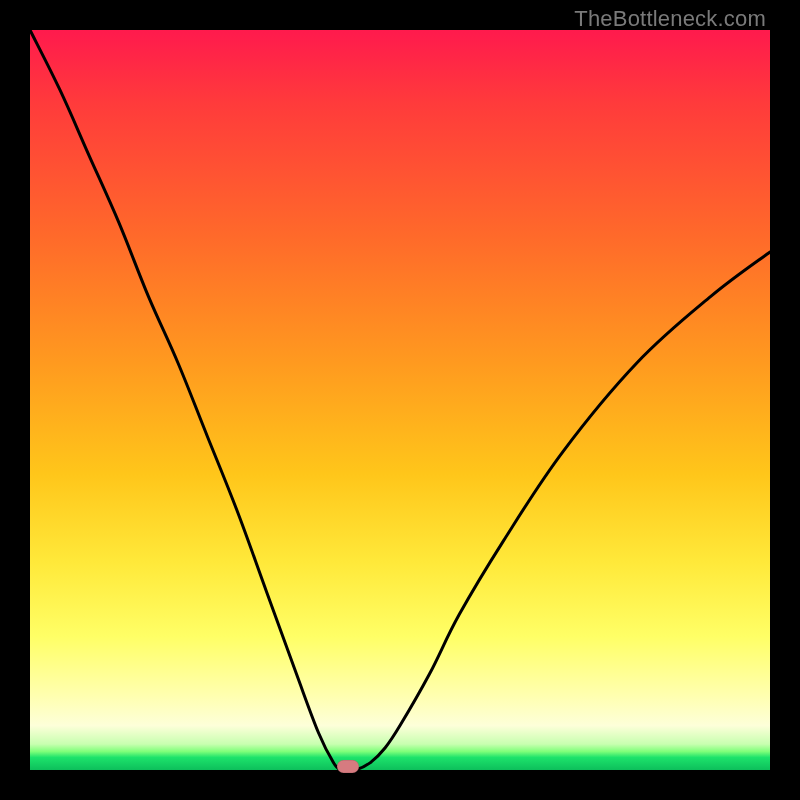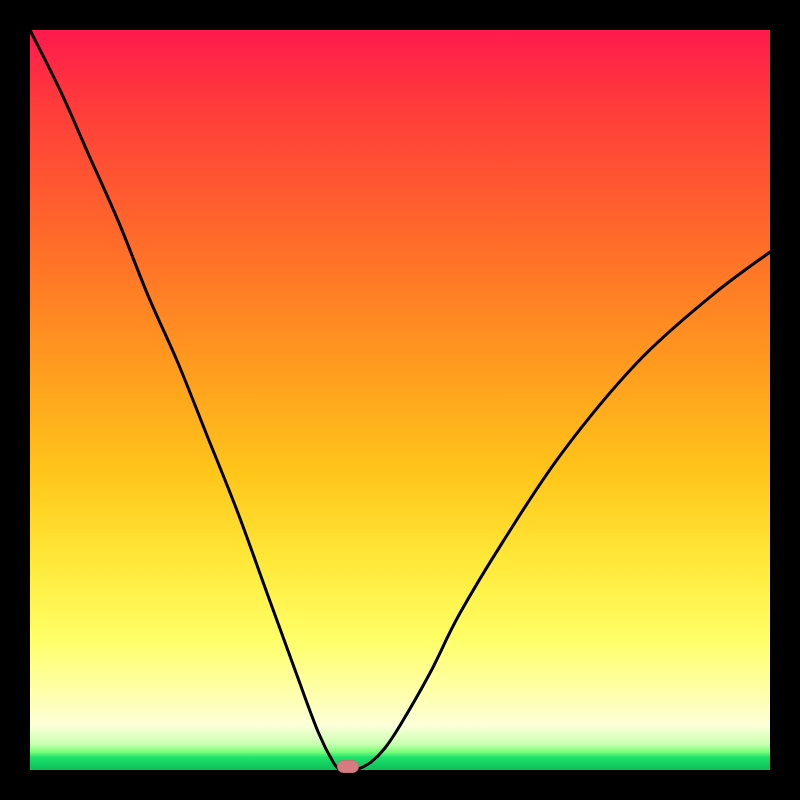--- a/index.html
+++ b/index.html
@@ -74,20 +74,21 @@
     border-radius: 7px;
     background: #d67b80;
     box-shadow: 0 0 0 0.5px rgba(0,0,0,0.15) inset;
   }
 </style>
 </head>
 <body>
 
 <div class="outer">
 
+  <div class="watermark">TheBottleneck.com</div>
 
   <div class="plot-area">
 
     <svg class="curve" viewBox="0 0 740 740" preserveAspectRatio="none">
       <path class="curve-path" d="M 0.0 0.0 C 5.3 10.7, 18.9 36.6, 29.6 59.2 C 40.3 81.8, 48.5 101.8, 59.2 125.8 C 69.9 149.8, 78.1 167.1, 88.8 192.4 C 99.5 217.7, 107.7 241.1, 118.4 266.4 C 129.1 291.7, 137.3 307.7, 148.0 333.0 C 158.7 358.3, 166.9 380.4, 177.6 407.0 C 188.3 433.6, 196.5 453.0, 207.2 481.0 C 217.9 509.0, 226.1 533.1, 236.8 562.4 C 247.5 591.7, 257.1 618.5, 266.4 643.8 C 275.7 669.1, 281.9 687.0, 288.6 703.0 C 295.3 719.0, 299.4 725.9, 303.4 732.6 C 307.4 739.3, 308.1 738.7, 310.8 740.0 C 313.5 741.3, 315.5 740.0, 318.2 740.0 C 320.9 740.0, 321.6 741.3, 325.6 740.0 C 329.6 738.7, 335.1 736.6, 340.4 732.6 C 345.7 728.6, 349.9 724.5, 355.2 717.8 C 360.5 711.1, 362.0 708.9, 370.0 695.6 C 378.0 682.3, 388.9 663.8, 399.6 643.8 C 410.3 623.8, 415.9 608.6, 429.2 584.6 C 442.5 560.6, 455.0 539.9, 473.6 510.6 C 492.2 481.3, 508.8 453.8, 532.8 421.8 C 556.8 389.8, 580.2 361.0, 606.8 333.0 C 633.4 305.0, 656.8 286.4, 680.8 266.4 C 704.8 246.4, 729.3 230.0, 740.0 222.0"></path>
     </svg>
 
     <div class="marker" style="left:307.2px; top:730.0px; background:#d67b80;"></div>
 
   </div>

